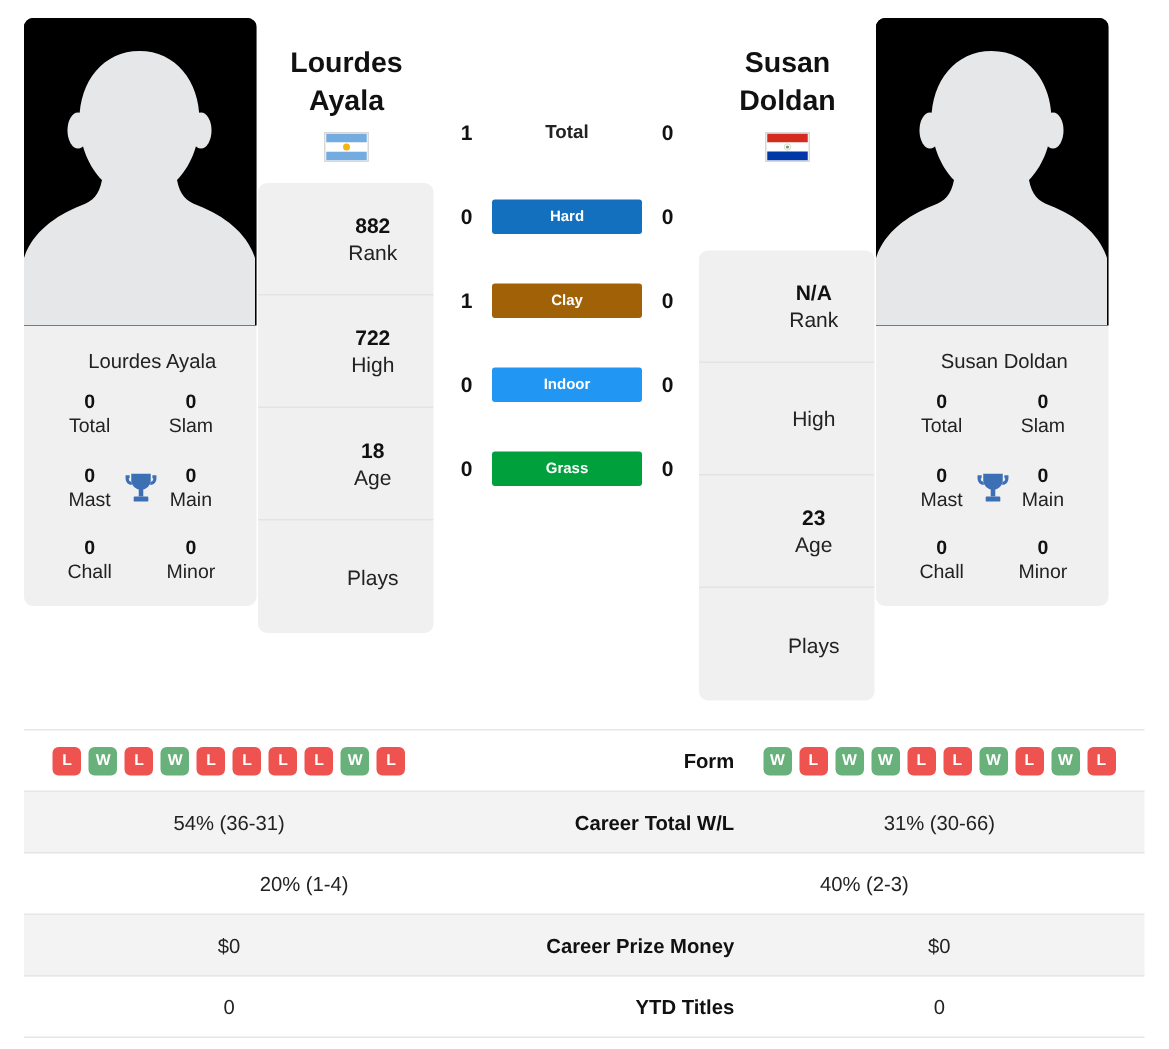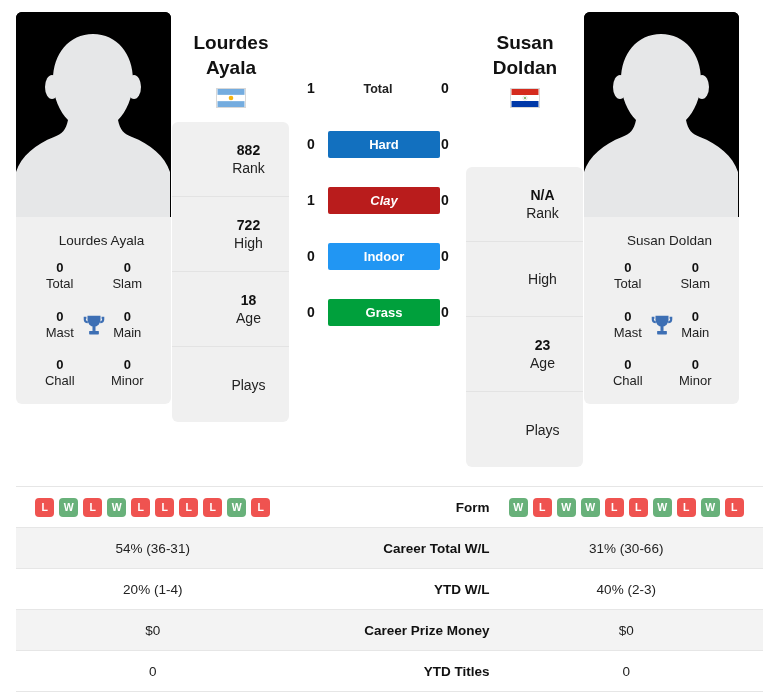--- a/index.html
+++ b/index.html
@@ -120,25 +120,25 @@
     color: #111;
   }
   .h2h-mid { width: 100px; text-align: center; }
   .h2h-mid .plain {
     font-size: 12.5px;
     font-weight: bold;
     color: #222;
   }
   .surf-pill {
     display: block;
-    width: 112px;
+    width: 100px;
     padding: 6px 0;
     border-radius: 2px;
     color: #ffffff;
-    font-size: 13px;
+    font-size: 10px;
     font-weight: bold;
     text-align: center;
   }
 
   
   .stats-table {
     position: absolute;
     left: 16px;
     top: 486px;
     width: 747px;
@@ -279,21 +279,21 @@
         <div class="h2h-row">
           <div class="h2h-score">0</div>
           <div class="h2h-mid">
             <span class="surf-pill" style="background: rgb(18, 112, 191);">Hard</span>
           </div>
           <div class="h2h-score">0</div>
         </div>
         <div class="h2h-row">
           <div class="h2h-score">1</div>
           <div class="h2h-mid">
-            <span class="surf-pill" style="background: #b91c1c; font-style: italic;">Clay</span>
+            <span class="surf-pill" style="background: #a16207;">Clay</span>
           </div>
           <div class="h2h-score">0</div>
         </div>
         <div class="h2h-row">
           <div class="h2h-score">0</div>
           <div class="h2h-mid">
             <span class="surf-pill" style="background: rgb(33, 150, 243);">Indoor</span>
           </div>
           <div class="h2h-score">0</div>
         </div>
@@ -422,21 +422,20 @@
     </div>
 
     <div class="srow alt">
       <div class="scell-l">54% (36-31)</div>
       <div class="scell-m">Career Total W/L</div>
       <div class="scell-r">31% (30-66)</div>
     </div>
 
     <div class="srow">
       <div class="scell-l">20% (1-4)</div>
-      <div class="scell-m">YTD W/L</div>
       <div class="scell-r">40% (2-3)</div>
     </div>
 
     <div class="srow alt">
       <div class="scell-l">$0</div>
       <div class="scell-m">Career Prize Money</div>
       <div class="scell-r">$0</div>
     </div>
 
     <div class="srow">

